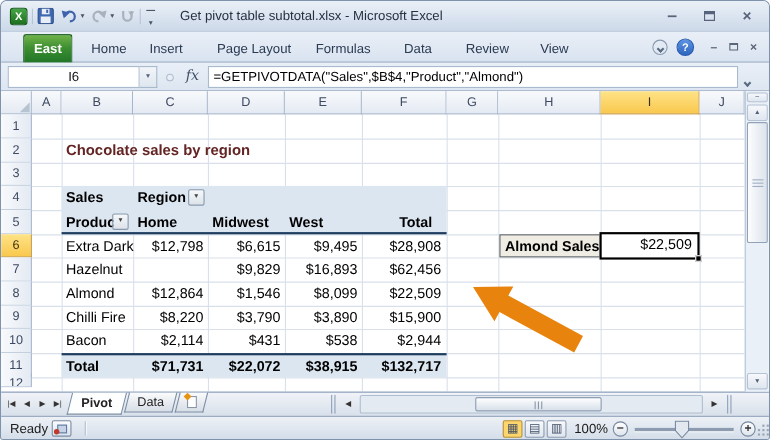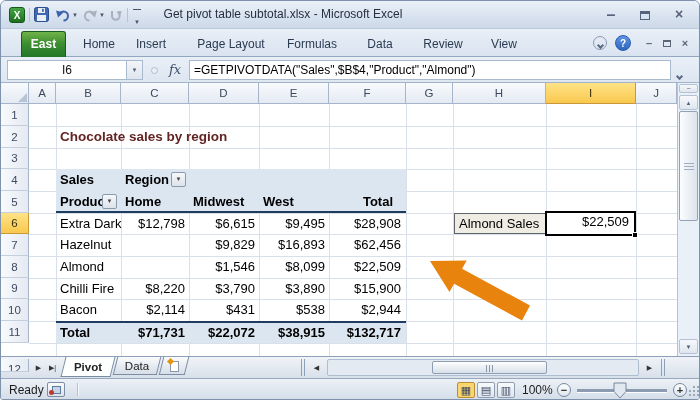--- a/index.html
+++ b/index.html
@@ -55,21 +55,21 @@
     border-right:1px solid #A6B5CB;border-bottom:1px solid #A6B5CB;z-index:3;}
   .corner:after{content:"";position:absolute;right:1px;bottom:1px;border-style:solid;border-width:0 0 9px 9px;
     border-color:transparent transparent #B7C3D1 transparent;}
   .c{position:absolute;font-size:13px;color:#000;white-space:nowrap;z-index:2;line-height:21px;}
   .r{text-align:right;}
   .b{font-weight:bold;}
   .band{position:absolute;background:#DCE6F1;z-index:1;}
   .ddb{position:absolute;width:15px;height:15px;z-index:2;border:1px solid #8A99AC;border-radius:2px;
     background:linear-gradient(#F6F8FA,#DDE3EA);text-align:center;font-size:6px;line-height:13px;color:#444;}
   .callout-label{position:absolute;z-index:2;background:#EFEDE3;border:1px solid #60656B;
-    font-size:13px;line-height:19px;padding-left:4px;color:#000;}
+    font-size:13px;line-height:19px;padding-left:4px;color:#000;font-weight:bold;}
   .active-cell{position:absolute;z-index:4;background:#fff;border:2.5px solid #000;
     font-size:13px;line-height:18px;text-align:right;padding-right:5px;color:#000;}
   .fill-handle{position:absolute;right:-4px;bottom:-4px;width:6px;height:6px;background:#000;border:1px solid #fff;}
   
   .vtrack{position:absolute;left:676px;top:0;width:22px;height:273px;background:#EAF0F7;border-left:1px solid #B4C2D4;z-index:3;}
   .sbtn{position:absolute;background:linear-gradient(#F6F8FB,#DFE6EF);border:1px solid #B4C2D4;border-radius:2px;
     text-align:center;color:#4F5E76;}
   .vthumb{position:absolute;left:1px;top:28px;width:19px;height:110px;border:1px solid #93A2B8;border-radius:2px;
     background:linear-gradient(90deg,#FCFDFE,#DCE3EC);}
   .grip-h{position:absolute;left:4px;width:10px;height:1px;background:#9FAEC2;}
@@ -211,21 +211,21 @@
     <div class="rh" style="top:43px;height:22px;line-height:22px">2</div>
     <div class="rh" style="top:65px;height:21px;line-height:21px">3</div>
     <div class="rh" style="top:86px;height:22px;line-height:22px">4</div>
     <div class="rh" style="top:108px;height:22px;line-height:22px">5</div>
     <div class="rh sel-hdr" style="top:130px;height:21px;line-height:21px">6</div>
     <div class="rh" style="top:151px;height:22px;line-height:22px">7</div>
     <div class="rh" style="top:173px;height:22px;line-height:22px">8</div>
     <div class="rh" style="top:195px;height:21px;line-height:21px">9</div>
     <div class="rh" style="top:216px;height:22px;line-height:22px">10</div>
     <div class="rh" style="top:238px;height:22px;line-height:22px">11</div>
-    <div class="rh" style="top:276px;height:13px;line-height:20px">12</div>
+    <div class="rh" style="top:256px;height:13px;line-height:20px">12</div>
 
     <div class="c b" style="left:59px;top:43px;line-height:22px;color:#632423;font-size:13.5px">Chocolate sales by region</div>
 
     <div class="band" style="left:55px;top:86px;width:350px;height:44px;border-bottom:2px solid #1D3C5F"></div>
     <div class="c b" style="left:59px;top:86px;line-height:22px">Sales</div>
     <div class="c b" style="left:124px;top:86px;line-height:22px">Region</div>
     <div class="ddb" style="left:170px;top:89px">▼</div>
     <div class="c b" style="left:59px;top:108px;line-height:22px">Product</div>
     <div class="ddb" style="left:101px;top:111px">▼</div>
     <div class="c b" style="left:124px;top:108px;line-height:22px">Home</div>
@@ -238,20 +238,21 @@
     <div class="c r" style="left:188px;top:130px;width:66px">$6,615</div>
     <div class="c r" style="left:258px;top:130px;width:66px">$9,495</div>
     <div class="c r" style="left:328px;top:130px;width:72px">$28,908</div>
 
     <div class="c" style="left:59px;top:151px;line-height:22px">Hazelnut</div>
     <div class="c r" style="left:188px;top:151px;width:66px;line-height:22px">$9,829</div>
     <div class="c r" style="left:258px;top:151px;width:66px;line-height:22px">$16,893</div>
     <div class="c r" style="left:328px;top:151px;width:72px;line-height:22px">$62,456</div>
 
     <div class="c" style="left:59px;top:173px;line-height:22px">Almond</div>
+    <div class="c r" style="left:120px;top:173px;width:64px;line-height:22px">$12,864</div>
     <div class="c r" style="left:188px;top:173px;width:66px;line-height:22px">$1,546</div>
     <div class="c r" style="left:258px;top:173px;width:66px;line-height:22px">$8,099</div>
     <div class="c r" style="left:328px;top:173px;width:72px;line-height:22px">$22,509</div>
 
     <div class="c" style="left:59px;top:195px">Chilli Fire</div>
     <div class="c r" style="left:120px;top:195px;width:64px">$8,220</div>
     <div class="c r" style="left:188px;top:195px;width:66px">$3,790</div>
     <div class="c r" style="left:258px;top:195px;width:66px">$3,890</div>
     <div class="c r" style="left:328px;top:195px;width:72px">$15,900</div>
 

